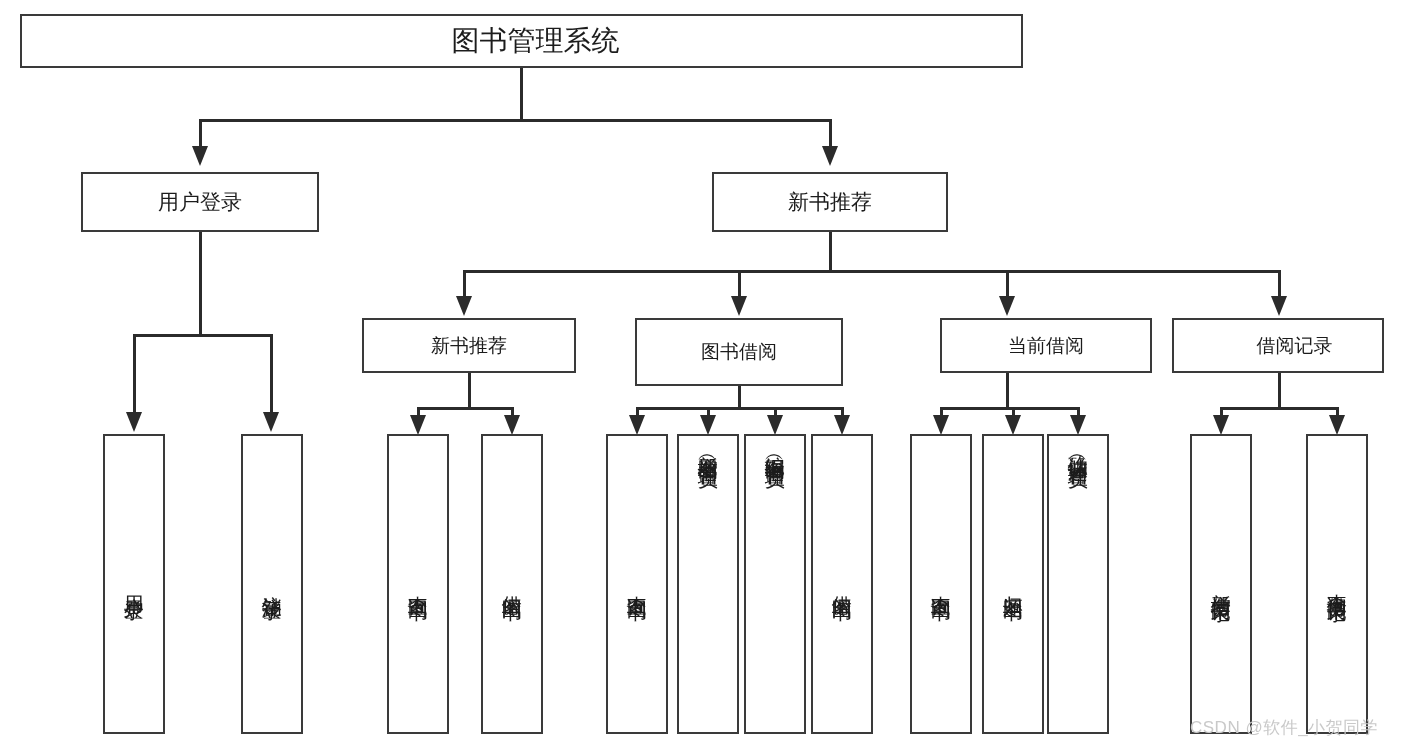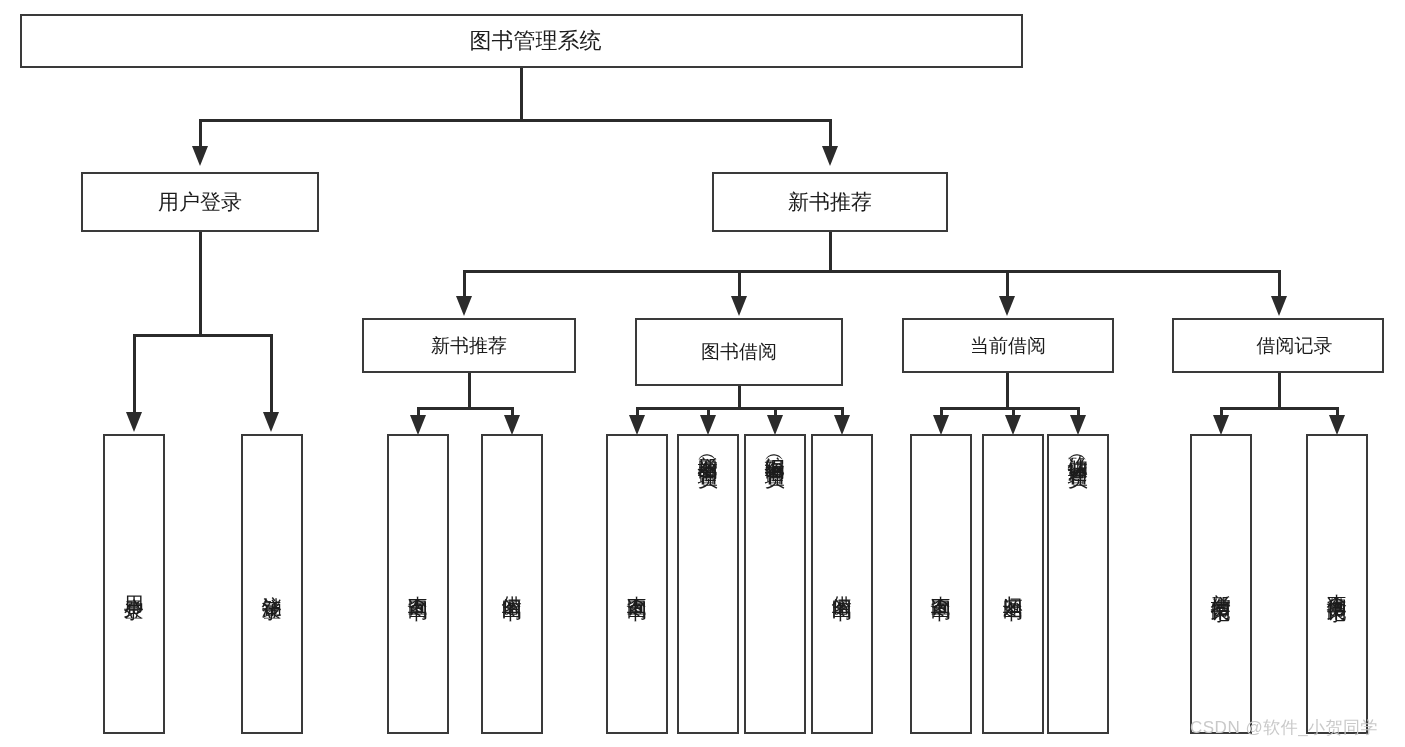--- a/index.html
+++ b/index.html
@@ -23,21 +23,21 @@
     box-sizing: border-box;
     border: 2.5px solid #3a3a3a;
     background: #ffffff;
     color: #1c1c1c;
     display: flex;
     align-items: center;
     justify-content: center;
     text-align: center;
     z-index: 3;
   }
-  .node.root  { font-size: 22px; padding-left: 28px; }
+  .node.root  { font-size: 28px; padding-left: 28px; }
   .node.lvl2  { font-size: 21px; }
   .node.lvl3  { font-size: 19px; }
 
   
   .node.leaf {
     font-size: 20px;
     letter-spacing: 2px;
     line-height: 1.12;
     align-items: center;
     justify-content: center;
@@ -134,21 +134,21 @@
 
   <div class="vline" style="left:1278px; top:270px; height:28px;"></div>
   <div class="arrow" style="left:1271px; top:296px;"></div>
 
   <div class="node lvl3" style="left:362px; top:318px; width:214px; height:55px;">
     <span>新书推荐</span>
   </div>
   <div class="node lvl3" style="left:635px; top:318px; width:208px; height:68px;">
     <span>图书借阅</span>
   </div>
-  <div class="node lvl3" style="left:902px; top:318px; width:212px; height:55px;justify-content:center;">
+  <div class="node lvl3" style="left:940px; top:318px; width:212px; height:55px;justify-content:center;">
     <span>当前借阅</span>
   </div>
   <div class="node lvl3" style="left:1172px; top:318px; width:212px; height:55px;padding-left:33px;">
     <span>借阅记录</span>
   </div>
 
   <div class="vline" style="left:468px; top:373px; height:36px;"></div>
   <div class="hline" style="left:417px; top:407px; width:96px;"></div>
   <div class="vline" style="left:417px; top:407px; height:12px;"></div>
   <div class="arrow" style="left:410px; top:415px;"></div>

